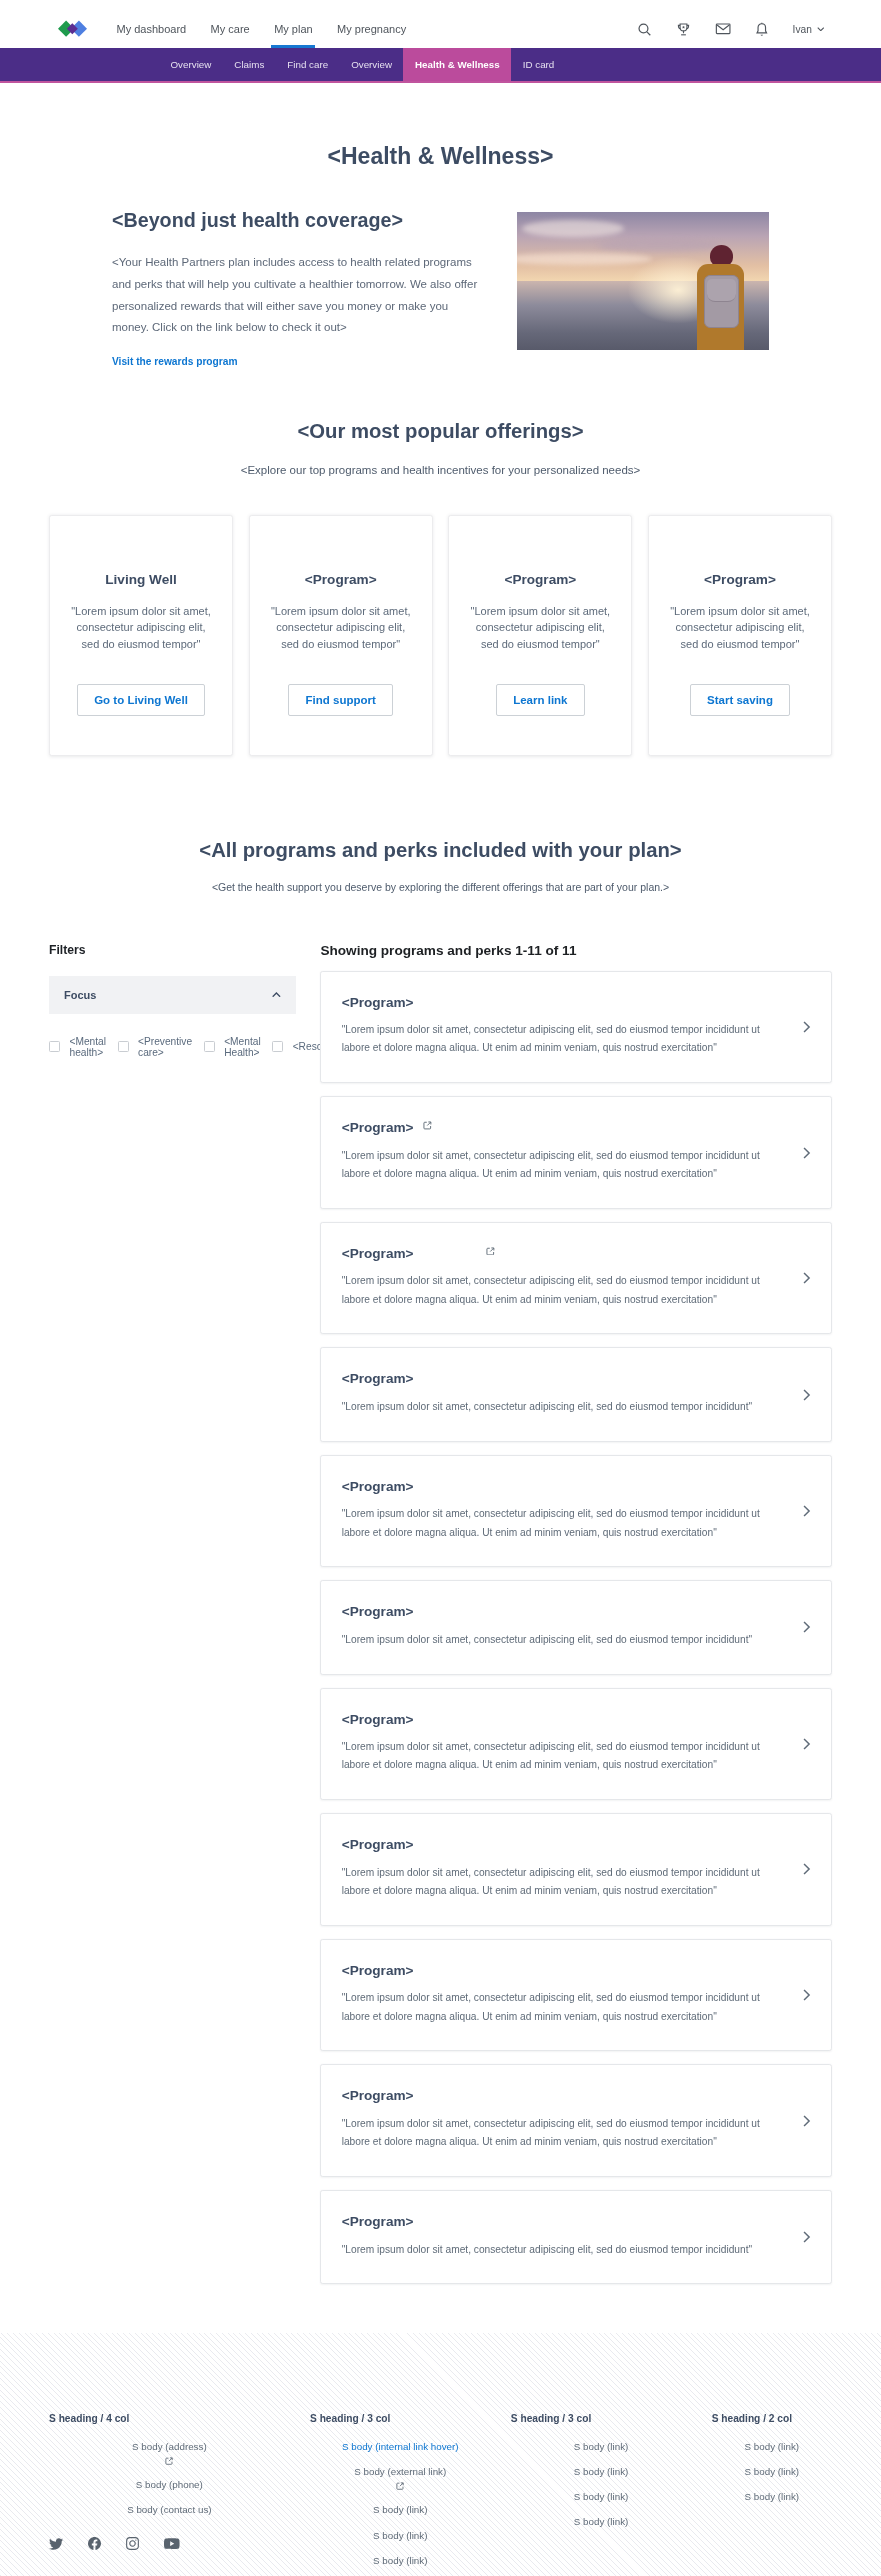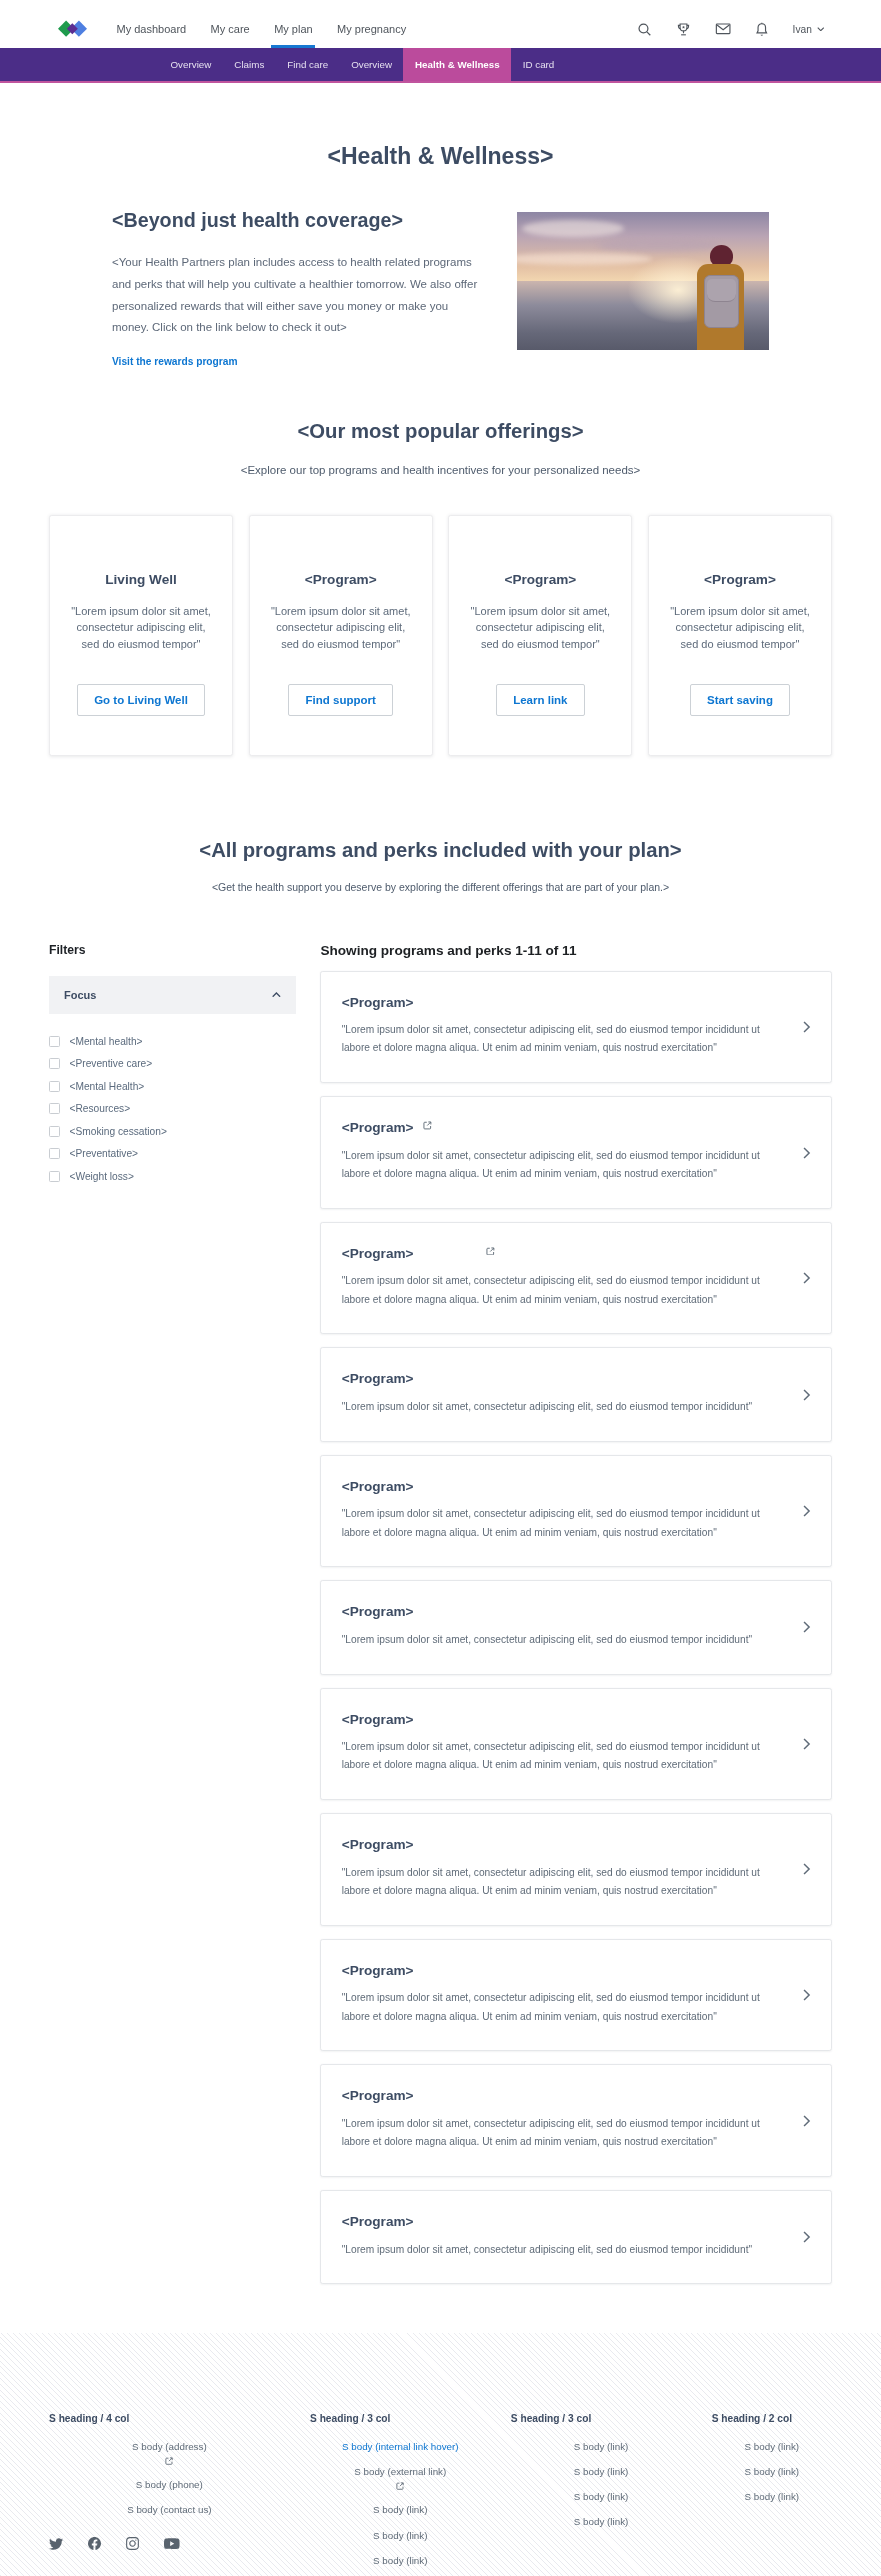--- a/index.html
+++ b/index.html
@@ -64,21 +64,21 @@
   .h2all{margin-top:83px;}
   .suball{font-size:10.5px;margin-top:19px;}
 
   .main-grid{display:flex;gap:24.4px;margin-top:50px;}
 
   
   .filters-col{width:247px;flex:none;}
   .filters-title{font-size:12.2px;font-weight:bold;color:#1d2126;}
   .focus-box{margin-top:19px;background:#f1f2f4;padding:13px 15px;display:flex;align-items:center;justify-content:space-between;cursor:pointer;}
   .focus-label{font-size:11px;font-weight:bold;color:var(--slate);}
-  .cb-list{margin-top:22px;display:flex;flex-direction:column;gap:11.5px;}
+  .cb-list{margin-top:22px;display:flex;flex-direction:row;gap:11.5px;}
   .cb-row{display:flex;align-items:center;gap:9.5px;cursor:pointer;}
   .cb{width:11px;height:11px;border:0.7px solid #c9cdd2;border-radius:1.4px;background:#fff;flex:none;}
   .cb-label{font-size:10.2px;color:#5a6a7d;}
 
   
   .list-col{flex:1;}
   .list-heading{font-size:13.6px;font-weight:bold;color:#1d2023;}
   .pitem{position:relative;background:#fff;border:0.7px solid #e5e7ea;border-radius:2.7px;box-shadow:0 0.7px 2px rgba(40,50,60,.06);padding:23px 65px 24.4px 20.3px;margin-top:13px;cursor:pointer;}
   .pitem-title{font-size:13.6px;font-weight:bold;color:var(--slate);display:flex;align-items:flex-start;}
   .pitem-body{margin-top:11.5px;font-size:10.2px;line-height:1.8;color:#5f6b78;}

